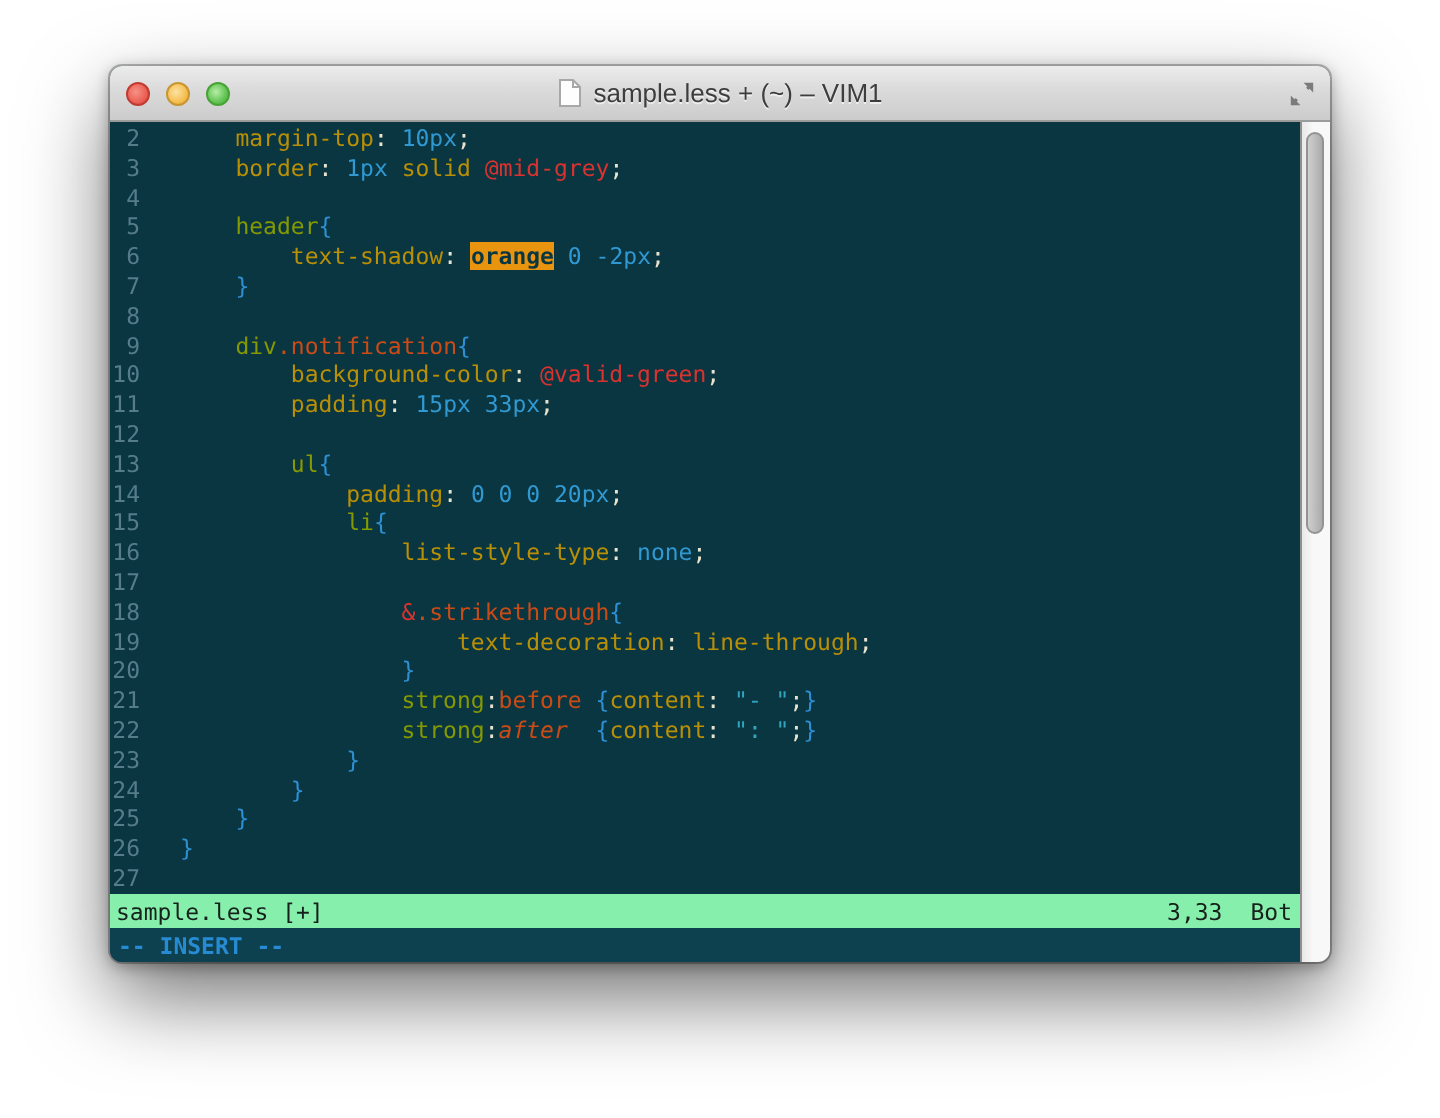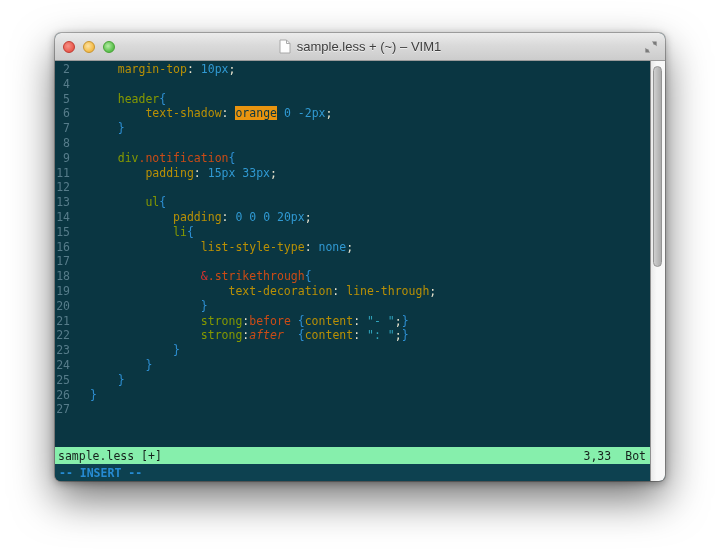--- a/index.html
+++ b/index.html
@@ -42,21 +42,21 @@
   .tk-pl{color:#eee8d5;}
   .tk-pr{color:#b99005;}
   .tk-va{color:#3099d2;}
   .tk-br{color:#2e8fd2;}
   .tk-pu{color:#e9e4cf;}
   .tk-se{color:#859900;}
   .tk-or{color:#cb4b16;}
   .tk-oi{color:#cb4b16;font-style:italic;}
   .tk-re{color:#dc322f;}
   .tk-st{color:#31a5be;}
-  .tk-hl{color:#0a3642;background:#e9940f;}
+  .tk-hl{color:#0a3642;background:#e9940f;font-weight:bold;}
   
   .statusbar{
     height:17px;background:#86efac;color:#16211c;
     font-family:"DejaVu Sans Mono", monospace;font-size:11.5px;
     display:flex;align-items:center;padding:0 3px;box-sizing:border-box;
   }
   .sb-ruler{margin-left:auto;}
   .sb-pos{margin-left:14px;padding-right:1px;}
   
   .cmdline{
@@ -100,26 +100,28 @@
       <line x1="2.6" y1="11.4" x2="4.4" y2="9.6" stroke="#7b7b7b" stroke-width="1.6"></line>
     </svg>
   </div>
 
   <div class="content">
     <div class="editor-col">
 
       <div class="code-area">
         <div id="code-lines">
             <div class="line"><span class="ln">2</span><span class="code"><span class="tk-pl">    </span><span class="tk-pr">margin-top</span><span class="tk-pu">:</span><span class="tk-pl"> </span><span class="tk-va">10px</span><span class="tk-pu">;</span></span></div>
+            <div class="line"><span class="ln">3</span><span class="code"><span class="tk-pl">    </span><span class="tk-pr">border</span><span class="tk-pu">:</span><span class="tk-pl"> </span><span class="tk-va">1px</span><span class="tk-pl"> </span><span class="tk-pr">solid</span><span class="tk-pl"> </span><span class="tk-re">@mid-grey</span><span class="tk-pu">;</span></span></div>
             <div class="line"><span class="ln">4</span><span class="code"></span></div>
             <div class="line"><span class="ln">5</span><span class="code"><span class="tk-pl">    </span><span class="tk-se">header</span><span class="tk-br">{</span></span></div>
             <div class="line"><span class="ln">6</span><span class="code"><span class="tk-pl">        </span><span class="tk-pr">text-shadow</span><span class="tk-pu">:</span><span class="tk-pl"> </span><span class="tk-hl">orange</span><span class="tk-pl"> </span><span class="tk-va">0</span><span class="tk-pl"> </span><span class="tk-va">-2px</span><span class="tk-pu">;</span></span></div>
             <div class="line"><span class="ln">7</span><span class="code"><span class="tk-pl">    </span><span class="tk-br">}</span></span></div>
             <div class="line"><span class="ln">8</span><span class="code"></span></div>
             <div class="line"><span class="ln">9</span><span class="code"><span class="tk-pl">    </span><span class="tk-se">div</span><span class="tk-or">.notification</span><span class="tk-br">{</span></span></div>
+            <div class="line"><span class="ln">10</span><span class="code"><span class="tk-pl">        </span><span class="tk-pr">background-color</span><span class="tk-pu">:</span><span class="tk-pl"> </span><span class="tk-re">@valid-green</span><span class="tk-pu">;</span></span></div>
             <div class="line"><span class="ln">11</span><span class="code"><span class="tk-pl">        </span><span class="tk-pr">padding</span><span class="tk-pu">:</span><span class="tk-pl"> </span><span class="tk-va">15px 33px</span><span class="tk-pu">;</span></span></div>
             <div class="line"><span class="ln">12</span><span class="code"></span></div>
             <div class="line"><span class="ln">13</span><span class="code"><span class="tk-pl">        </span><span class="tk-se">ul</span><span class="tk-br">{</span></span></div>
             <div class="line"><span class="ln">14</span><span class="code"><span class="tk-pl">            </span><span class="tk-pr">padding</span><span class="tk-pu">:</span><span class="tk-pl"> </span><span class="tk-va">0 0 0 20px</span><span class="tk-pu">;</span></span></div>
             <div class="line"><span class="ln">15</span><span class="code"><span class="tk-pl">            </span><span class="tk-se">li</span><span class="tk-br">{</span></span></div>
             <div class="line"><span class="ln">16</span><span class="code"><span class="tk-pl">                </span><span class="tk-pr">list-style-type</span><span class="tk-pu">:</span><span class="tk-pl"> </span><span class="tk-va">none</span><span class="tk-pu">;</span></span></div>
             <div class="line"><span class="ln">17</span><span class="code"></span></div>
             <div class="line"><span class="ln">18</span><span class="code"><span class="tk-pl">                </span><span class="tk-re">&amp;</span><span class="tk-or">.strikethrough</span><span class="tk-br">{</span></span></div>
             <div class="line"><span class="ln">19</span><span class="code"><span class="tk-pl">                    </span><span class="tk-pr">text-decoration</span><span class="tk-pu">:</span><span class="tk-pl"> </span><span class="tk-pr">line-through</span><span class="tk-pu">;</span></span></div>
             <div class="line"><span class="ln">20</span><span class="code"><span class="tk-pl">                </span><span class="tk-br">}</span></span></div>

